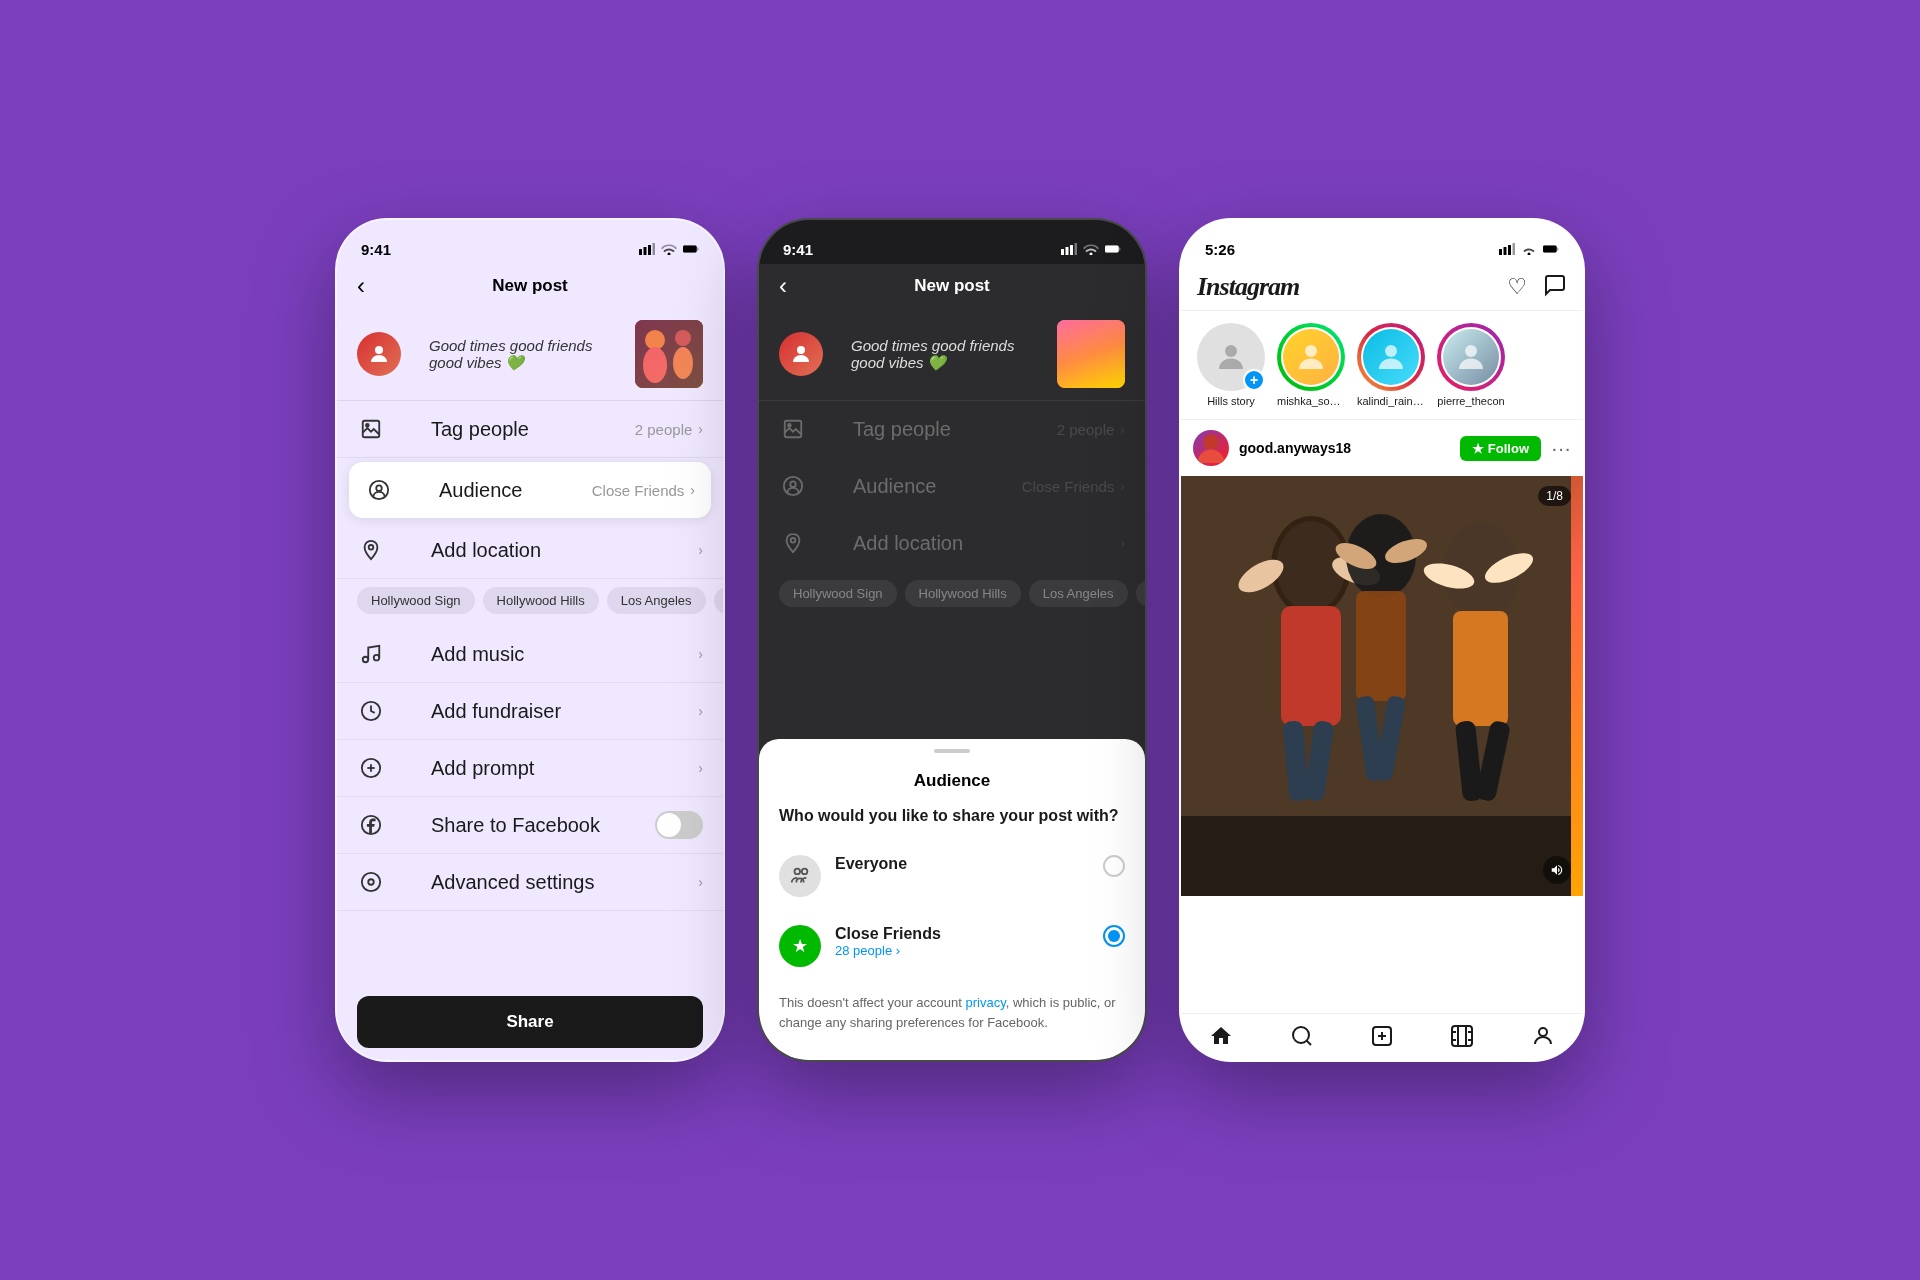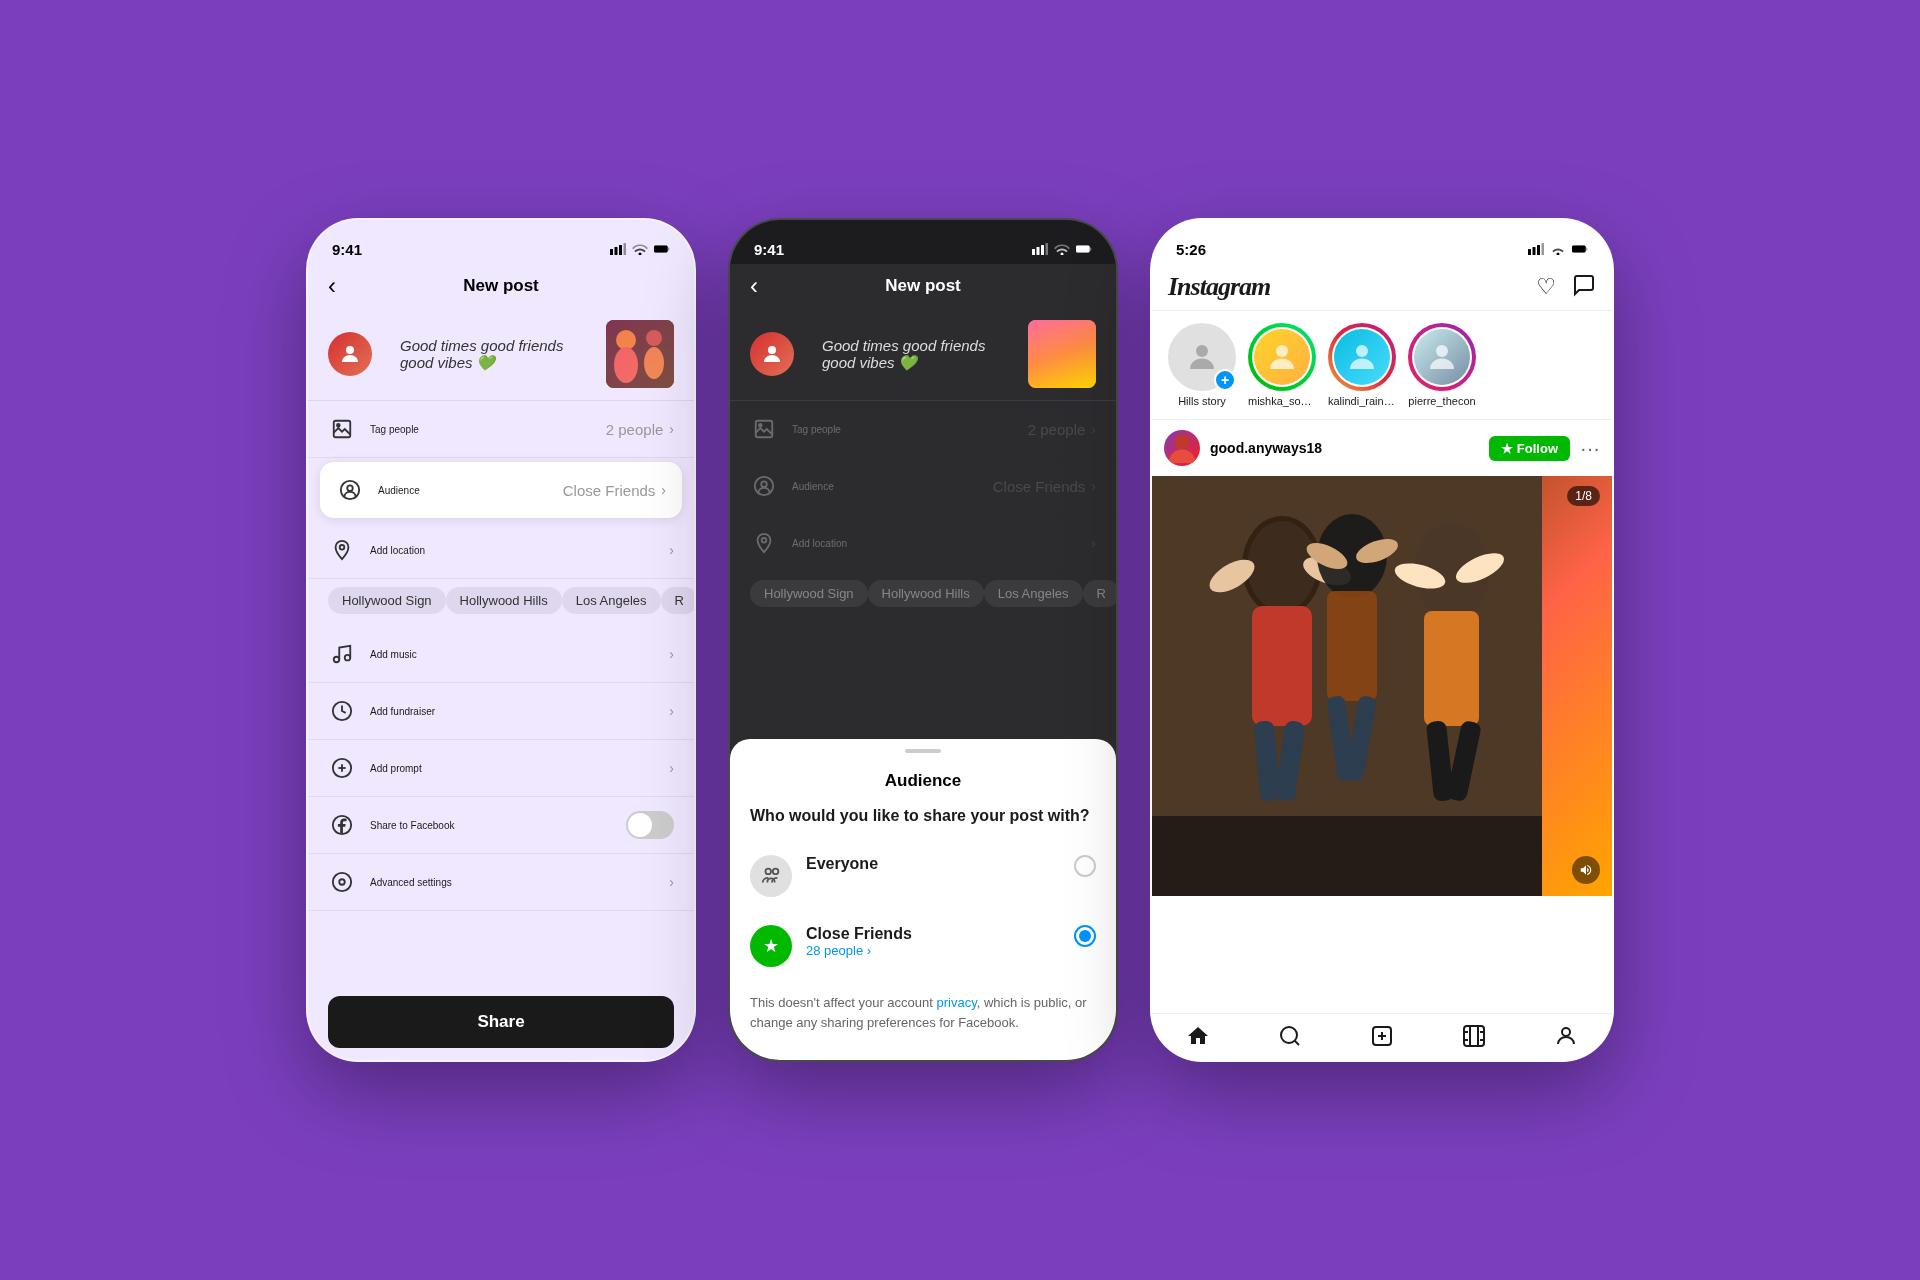--- a/index.html
+++ b/index.html
@@ -34,21 +34,21 @@
       background: #F0E8FF;
       border: 2px solid rgba(255,255,255,0.5);
     }
     .phone-2 {
       width: 390px;
       height: 844px;
       background: #1c1c1e;
       border: 2px solid rgba(255,255,255,0.2);
     }
     .phone-3 {
-      width: 464px;
+      width: 406px;
       height: 844px;
       background: #fff;
       border: 2px solid rgba(255,255,255,0.5);
     }
 
     
     .status-bar {
       display: flex;
       justify-content: space-between;
       align-items: center;
@@ -113,21 +113,21 @@
     }
     .menu-icon {
       width: 28px;
       height: 28px;
       margin-right: 14px;
       display: flex;
       align-items: center;
       justify-content: center;
       flex-shrink: 0;
     }
-    .menu-label { font-size: 10px; color: #1a1a1a; flex: 1; }
+    .menu-label { font-size: 20px; color: #1a1a1a; flex: 1; margin-left: 32px; }
     .menu-label-dark { color: #fff; }
     .menu-value { font-size: 15px; color: #999; margin-right: 6px; }
     .menu-chevron { color: #999; font-size: 14px; }
     .menu-toggle {
       width: 48px;
       height: 28px;
       background: #ccc;
       border-radius: 14px;
       position: relative;
     }
@@ -139,20 +139,21 @@
       background: white;
       border-radius: 50%;
       top: 2px;
       left: 2px;
       transition: 0.2s;
     }
 
     
     .chips-row {
       display: flex;
+      gap: 8px;
       padding: 8px 20px 12px;
       overflow: hidden;
     }
     .chip {
       background: rgba(0,0,0,0.07);
       border-radius: 20px;
       padding: 6px 14px;
       font-size: 13px;
       white-space: nowrap;
       color: #333;

